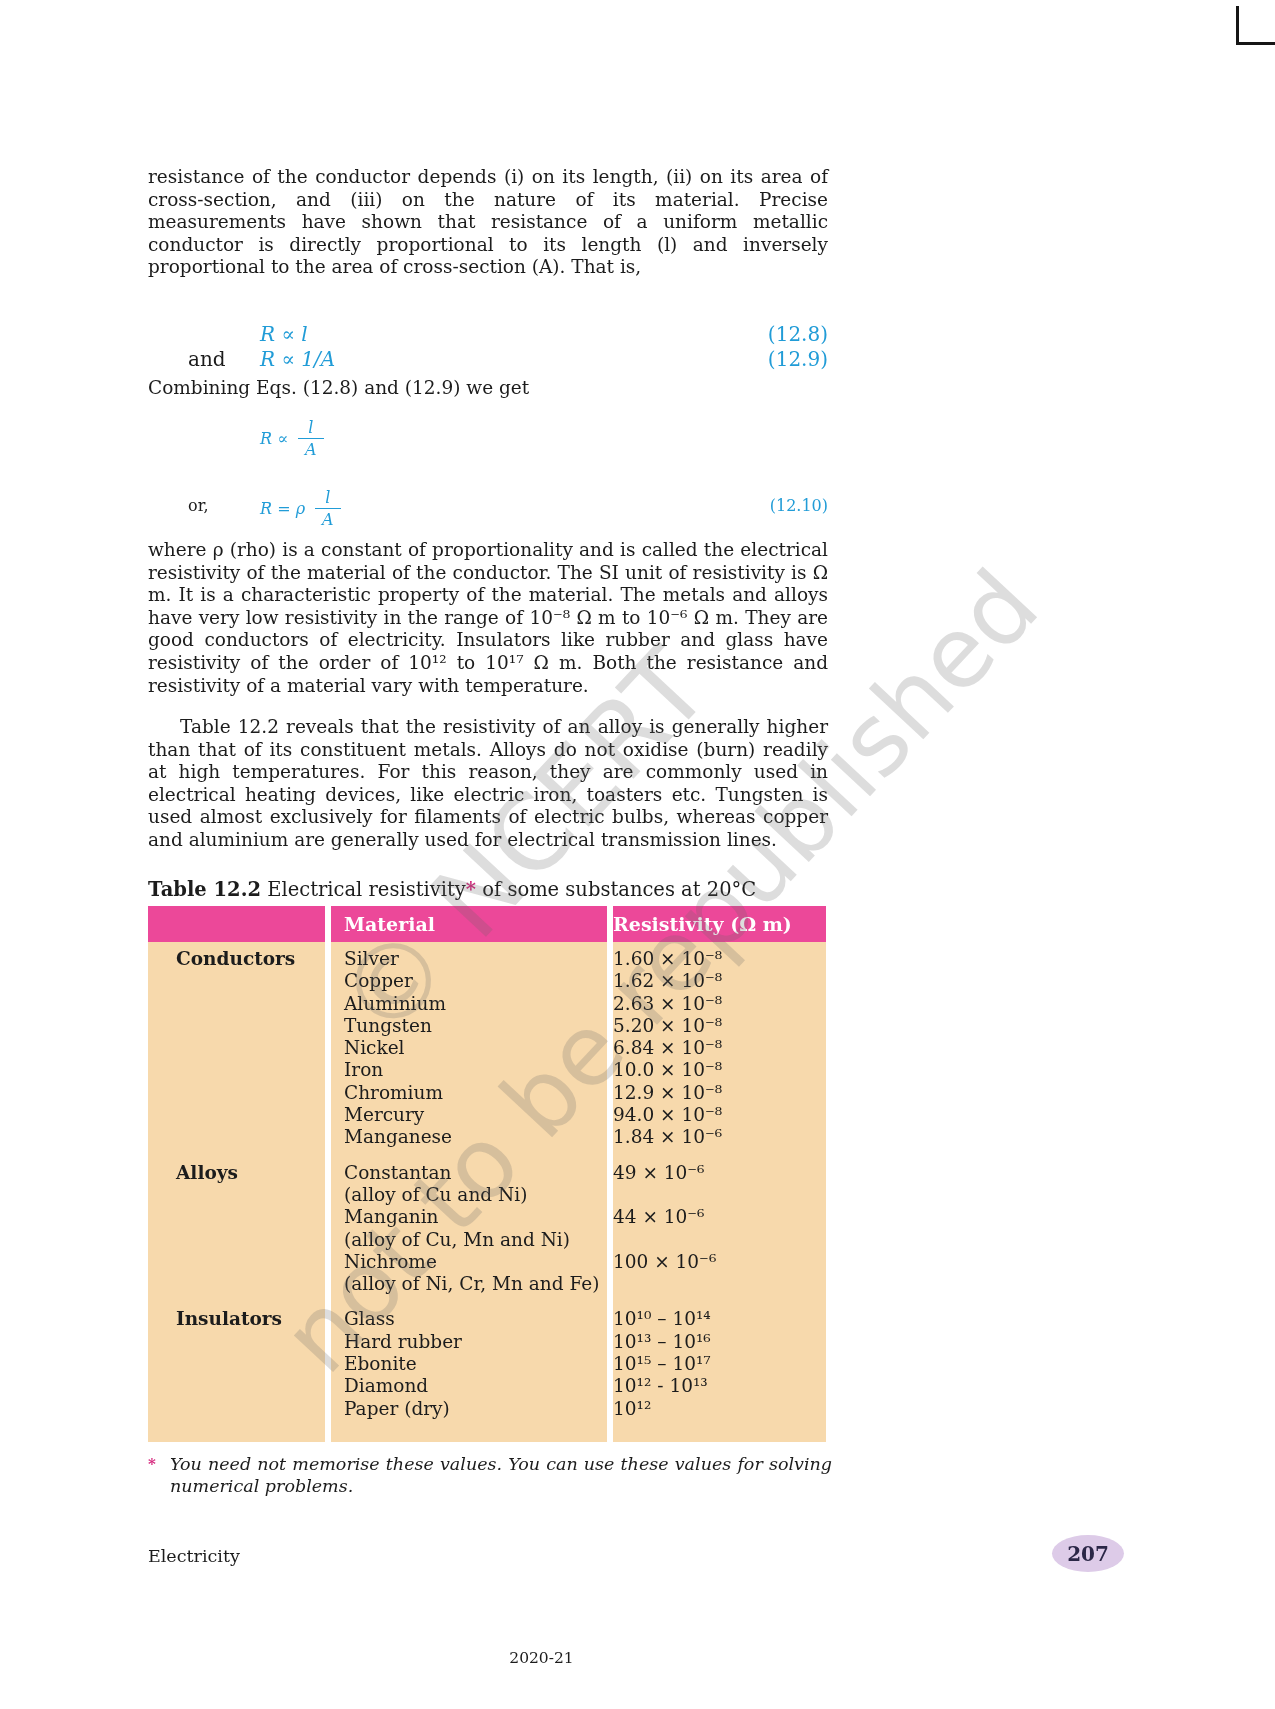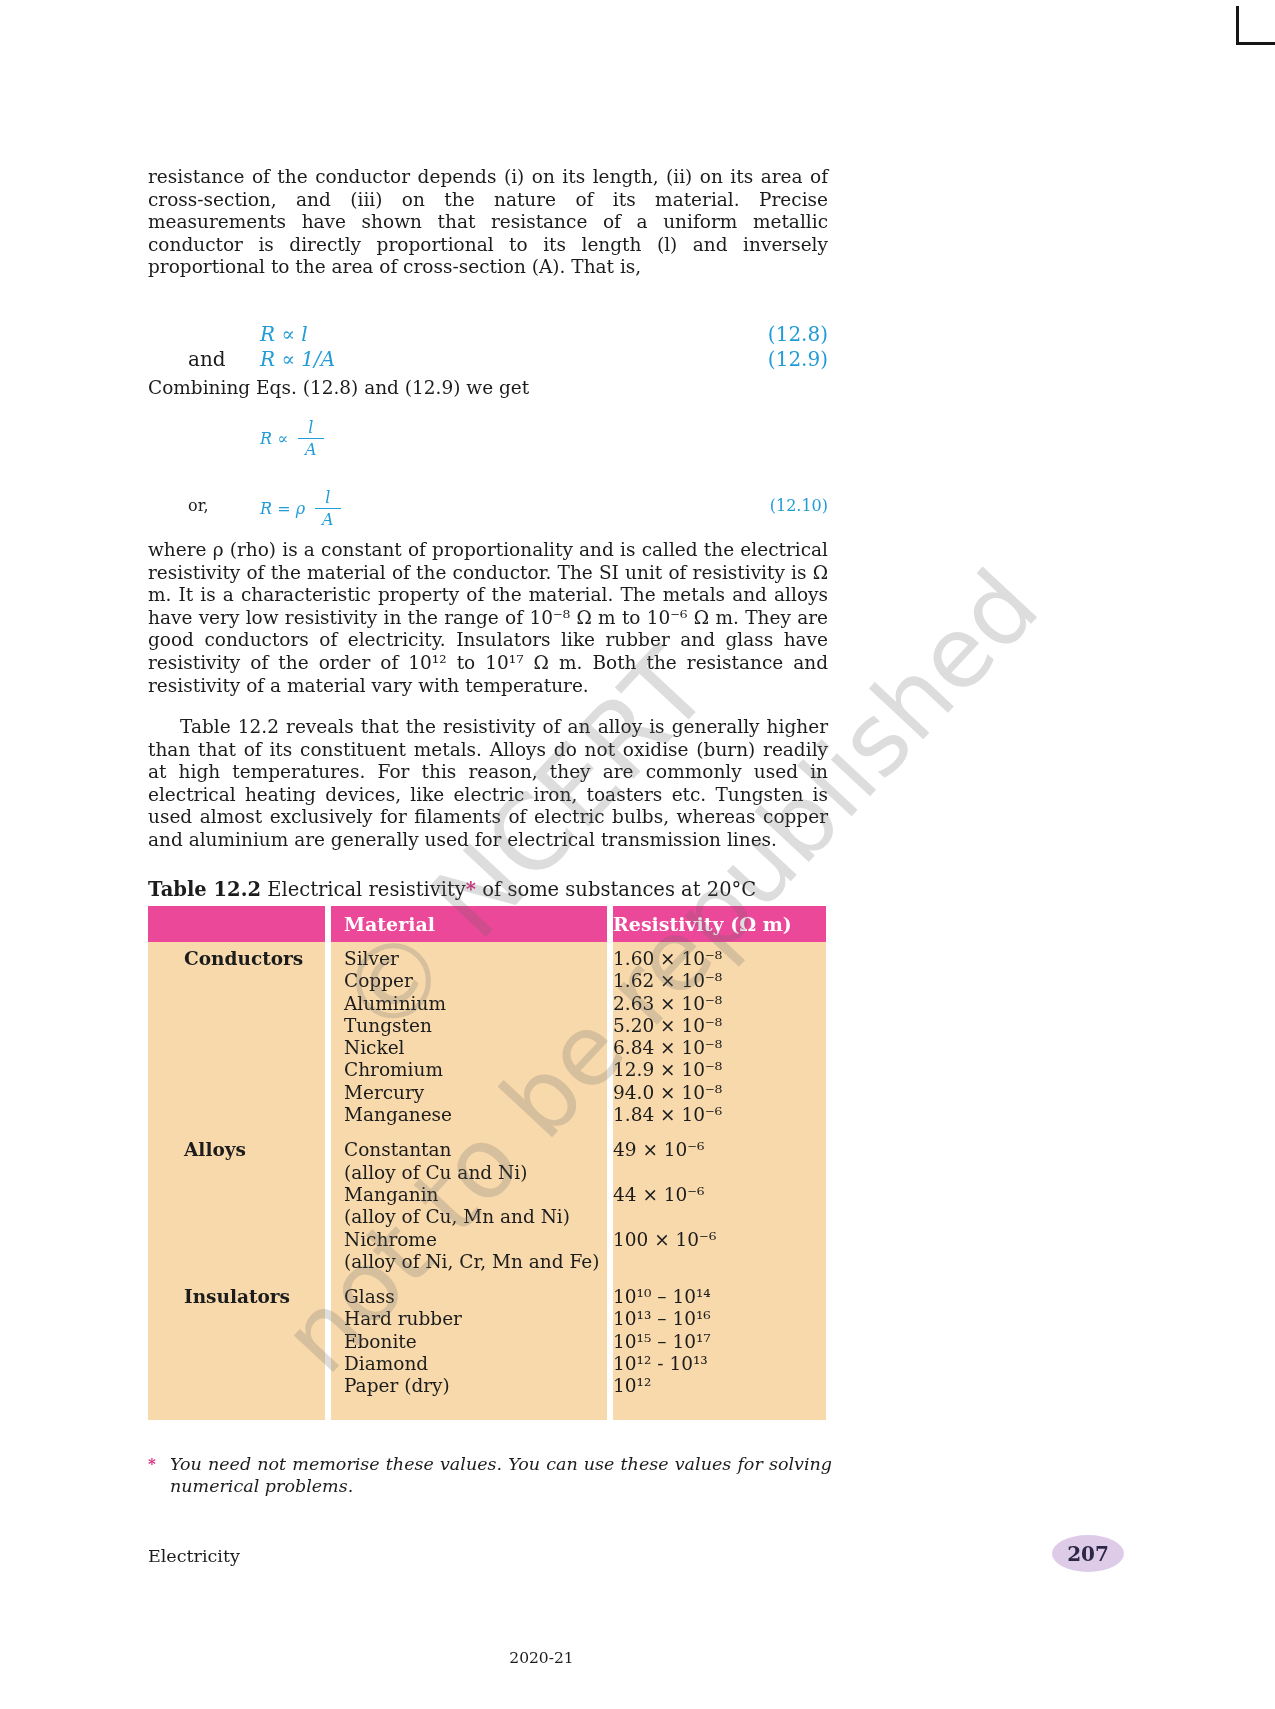--- a/index.html
+++ b/index.html
@@ -47,21 +47,21 @@
   .star { color:#d6297e; font-weight:bold; }
 
   
   .restable { position:absolute; left:148px; top:900px; width:678px; z-index:1; }
   .trow { display:grid; grid-template-columns:177px 276px 213px; column-gap:6px; }
   .tcell { background:#f7d9ac; font-size:18.5px; line-height:22.3px; }
   .trow.header .tcell {
     background:#ec4899; color:#ffffff; font-weight:bold; font-size:19px;
     height:36px; line-height:36px;
   }
-  .c1 { padding-left:36px; font-weight:bold; }
+  .c1 { padding-left:28px; font-weight:bold; }
   .trow.header .c1 { padding-left:36px; }
   .c2 { padding-left:13px; }
   .c3 { text-align:left; padding-right:72px; }
   .trow.header .c3 { text-align:left; padding-left:0; padding-right:0; }
   .trow.first .tcell { padding-top:6px; }
   .trow.gstart .tcell { padding-top:13px; }
   .trow.last .tcell { padding-bottom:22px; }
 
   
   .footnote {
@@ -160,20 +160,25 @@
       <div class="tcell c2">Tungsten</div>
       <div class="tcell c3">5.20 × 10⁻⁸</div>
     </div>
     <div class="trow">
       <div class="tcell c1"></div>
       <div class="tcell c2">Nickel</div>
       <div class="tcell c3">6.84 × 10⁻⁸</div>
     </div>
     <div class="trow">
       <div class="tcell c1"></div>
+      <div class="tcell c2">Iron</div>
+      <div class="tcell c3">10.0 × 10⁻⁸</div>
+    </div>
+    <div class="trow">
+      <div class="tcell c1"></div>
       <div class="tcell c2">Chromium</div>
       <div class="tcell c3">12.9 × 10⁻⁸</div>
     </div>
     <div class="trow">
       <div class="tcell c1"></div>
       <div class="tcell c2">Mercury</div>
       <div class="tcell c3">94.0 × 10⁻⁸</div>
     </div>
     <div class="trow">
       <div class="tcell c1"></div>

